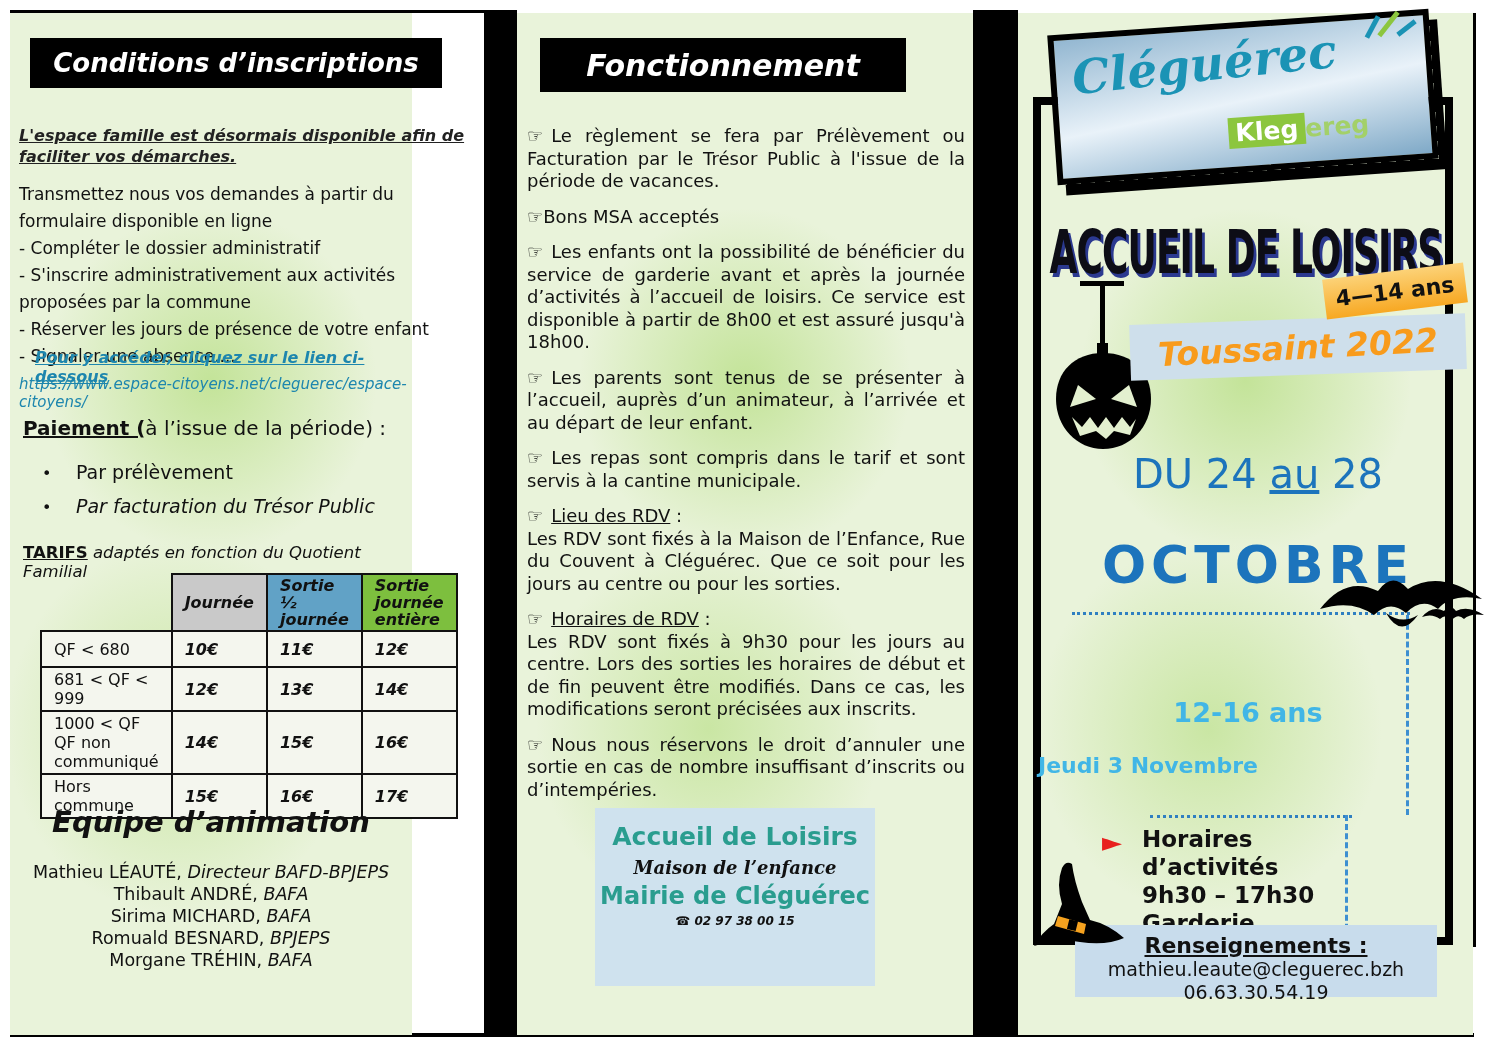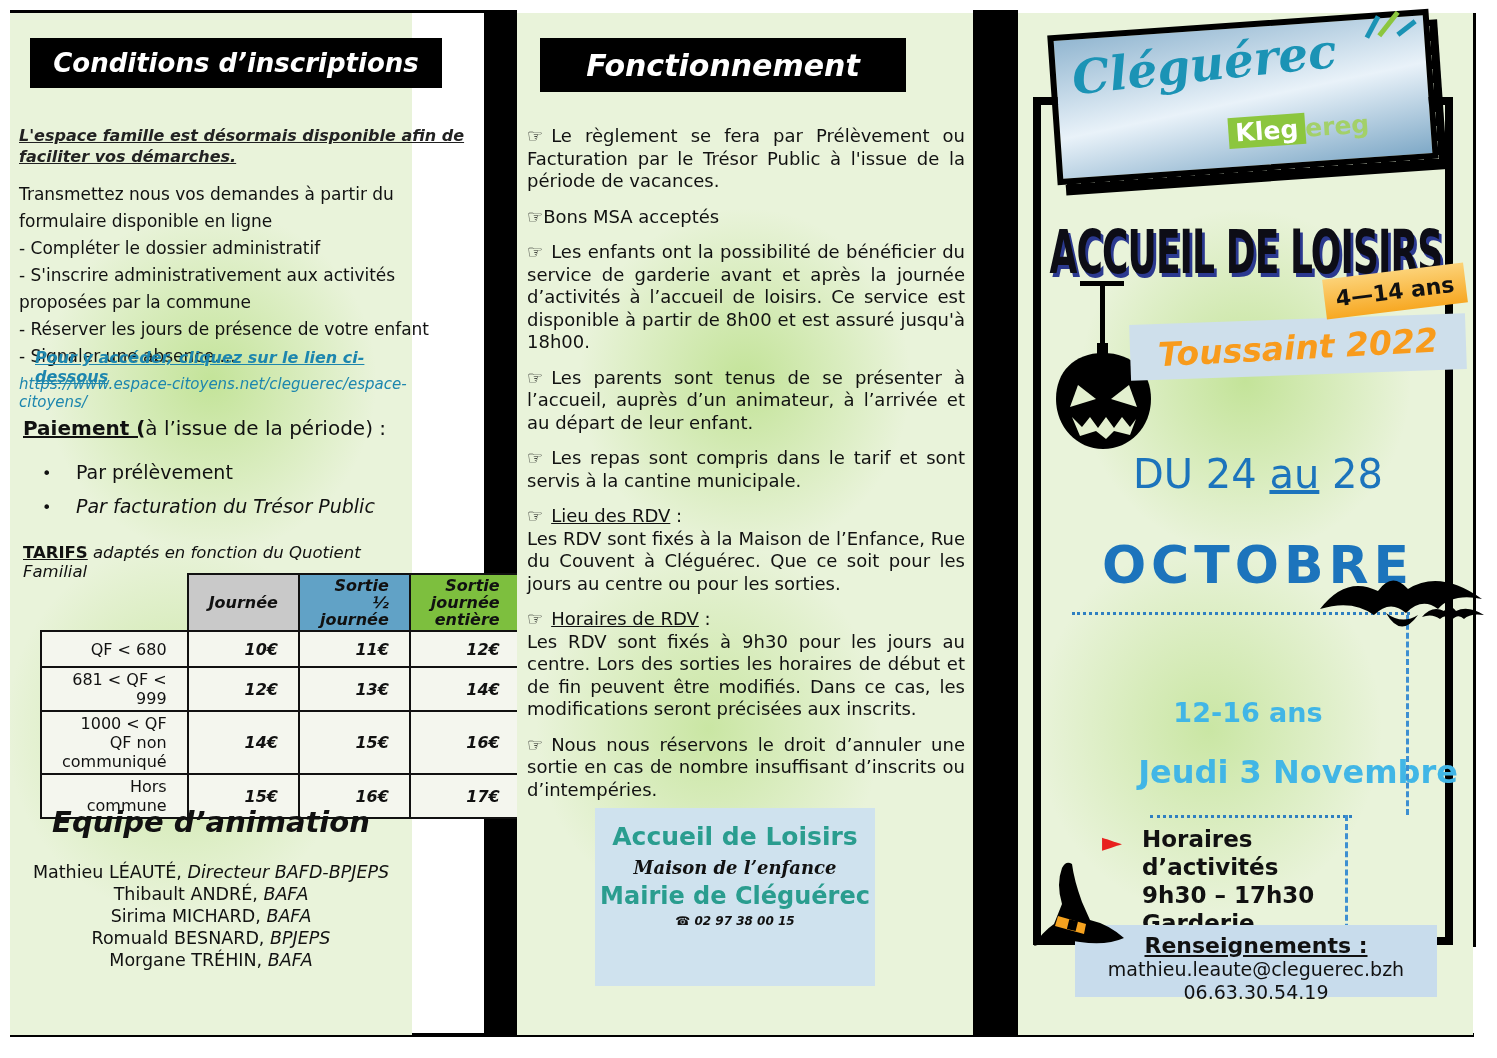--- a/index.html
+++ b/index.html
@@ -42,22 +42,22 @@
   .url-line{position:absolute;left:9px;top:362px;font-size:15px;font-style:italic;color:#1d86ae;cursor:pointer}
   .paiement{position:absolute;left:13px;top:403px;font-size:20px}
   .paiement .ph{font-weight:bold;text-decoration:underline}
   .bullets{position:absolute;left:32px;top:443px;font-size:19px;line-height:32px}
   .bullets .dot{display:inline-block;width:34px;font-size:16px}
   .tarifs-line{position:absolute;left:13px;top:530px;font-size:16.5px}
   .tarifs-line .th{font-weight:bold;text-decoration:underline}
   .tarifs-line .tr2{font-style:italic}
 
   table.tarifs{position:absolute;left:30px;top:560px;border-collapse:collapse;table-layout:fixed}
-  table.tarifs td,table.tarifs th{border:2px solid #111;text-align:right;vertical-align:middle;
-       font-size:16px;padding:2px 20px;background:#f4f6ee}
+  table.tarifs td,table.tarifs th{border:2px solid #111;text-align:left;vertical-align:middle;
+       font-size:16px;padding:2px 12px;background:#f4f6ee}
   table.tarifs .c-empty{border:none;background:transparent}
   table.tarifs th{font-weight:bold;font-style:italic;white-space:pre-line;line-height:17px}
   table.tarifs .c-gray{background:#c9c9c9}
   table.tarifs .c-blue{background:#61a2c6}
   table.tarifs .c-green{background:#7dbf3e}
   table.tarifs .lab{white-space:pre-line;line-height:19px;font-size:16px}
   table.tarifs .val{font-weight:bold;font-style:italic}
   .colw0{width:150px}.colw{width:93px}
   .rh{height:54px}.r1{height:36px}.r2{height:37px}.r3{height:48px}.r4{height:37px}
 
@@ -118,22 +118,22 @@
   .dl2{left:132px;top:802px;width:202px}
   .dashline{position:absolute;width:0;border-left:3px dashed #3d8fd1}
   .dv1{left:388px;top:602px;height:200px}
   .dv2{left:327px;top:802px;height:133px}
 
   .sortie{position:absolute;left:20px;top:618px;width:420px;text-align:center;color:#41b6e6;
        font-weight:bold;font-size:37px;z-index:2}
   .sortie .amp{font-size:20px;vertical-align:14px}
   .age2{position:absolute;left:20px;top:684px;width:420px;text-align:center;color:#41b6e6;
        font-weight:bold;font-size:27px}
-  .day3{position:absolute;left:20px;top:740px;width:420px;text-align:right;color:#41b6e6;
-       font-weight:bold;font-size:32px}
+  .day3{position:absolute;left:20px;top:740px;width:420px;text-align:left;color:#41b6e6;
+       font-weight:bold;font-size:22px}
   .bat1{position:absolute;left:298px;top:556px;z-index:3}
   .bat2{position:absolute;left:402px;top:590px;z-index:3}
 
   .red-arrow{position:absolute;left:84px;top:814px;color:#e8201e;font-size:26px}
   .hours{position:absolute;left:124px;top:812px;width:230px;font-size:23px;line-height:28px}
   .hours .lbl{font-weight:bold;}
   .hours .tm{font-weight:bold}
   .hat{position:absolute;left:10px;top:845px;z-index:9}
   .rens-box{position:absolute;left:57px;top:912px;width:362px;height:72px;background:#c8dcec;
        text-align:center;z-index:8}

